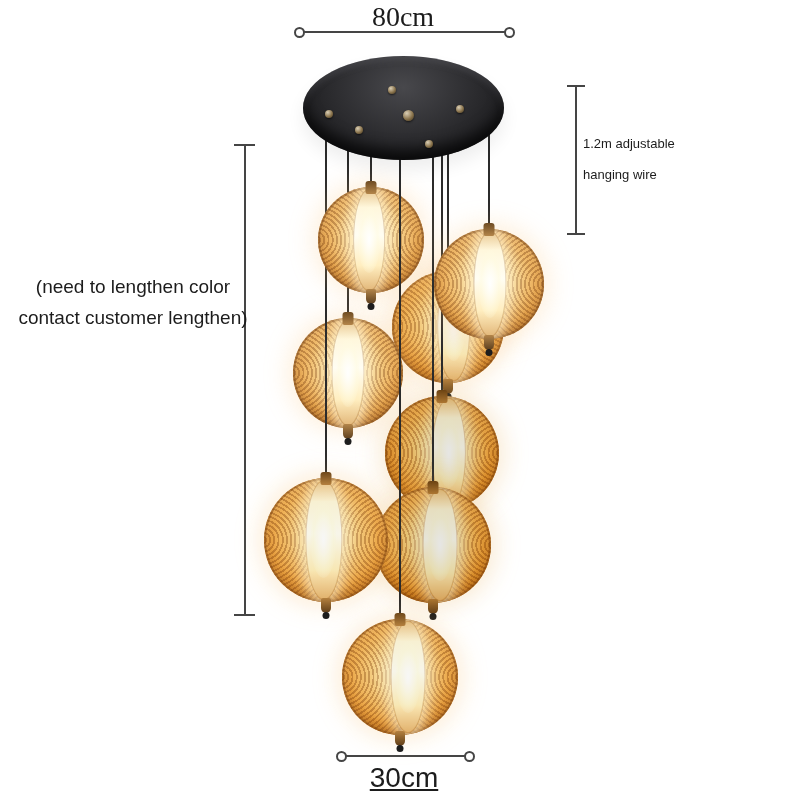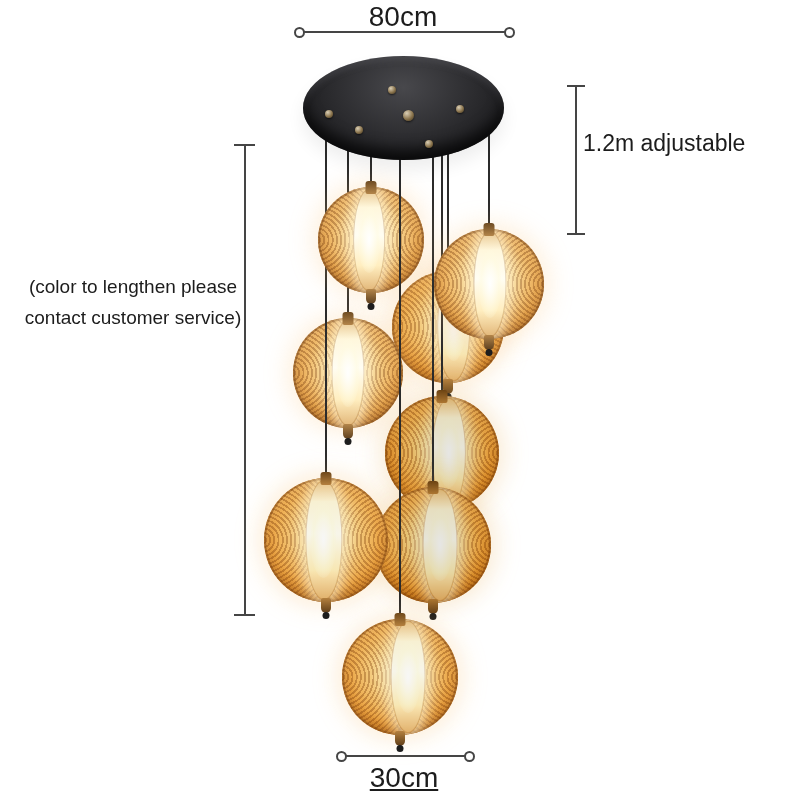--- a/index.html
+++ b/index.html
@@ -2,23 +2,23 @@
 <html style="--wire-color: #2b2b2b;"><head>
 <meta charset="utf-8">
 <style>
   html,body{margin:0;padding:0;background:#ffffff;}
   .scene{position:relative;width:800px;height:800px;background:#ffffff;overflow:hidden;
          font-family:"Liberation Sans",sans-serif;color:#1c1c1c;}
 
   
   .color-label{position:absolute;left:17px;top:16px;font-size:19px;}
   .dim-big{position:absolute;font-size:28px;text-align:center;width:130px;}
-  .top-width-label{left:338px;top:1px;}
+  .top-width-label{left:338px;top:1px;font-family:Liberation Serif, serif;}
   .bottom-width-label{left:339px;top:762px;text-decoration:underline;}
-  .right-note{position:absolute;left:583px;top:128px;font-size:23px;line-height:31px;}
+  .right-note{position:absolute;left:583px;top:128px;font-size:13px;line-height:31px;}
   .left-note{position:absolute;left:18px;top:271px;width:230px;text-align:center;
              font-size:19px;line-height:31px;}
 
   
   .hline{position:absolute;height:0;border-top:2px solid #454545;}
   .vline{position:absolute;width:0;border-left:2px solid #454545;}
   .top-line{left:299px;top:31px;width:207px;}
   .bottom-line{left:341px;top:755px;width:126px;}
   .right-line{left:575px;top:86px;height:148px;}
   .left-line{left:244px;top:145px;height:470px;}
@@ -175,28 +175,29 @@
   <div class="dim-big top-width-label">80cm</div>
   <div class="hline top-line"></div>
   <div class="dot" style="left:294px;top:27px;"></div>
   <div class="dot" style="left:504px;top:27px;"></div>
 
   <div class="vline right-line"></div>
   <div class="cap r" style="top:85px;"></div>
   <div class="cap r" style="top:233px;"></div>
   <div class="right-note">
     <div>1.2m adjustable</div>
+    <div>hanging wire</div>
   </div>
 
   <div class="vline left-line"></div>
   <div class="cap l" style="top:144px;"></div>
   <div class="cap l" style="top:614px;"></div>
   <div class="left-note">
-    <div>(color to lengthen please</div>
-    <div>contact customer service)</div>
+    <div>(need to lengthen color</div>
+    <div>contact customer lengthen)</div>
   </div>
 
   <div class="hline bottom-line"></div>
   <div class="dot" style="left:336px;top:751px;"></div>
   <div class="dot" style="left:464px;top:751px;"></div>
   <div class="dim-big bottom-width-label">30cm</div>
 
 
 </div>
 

